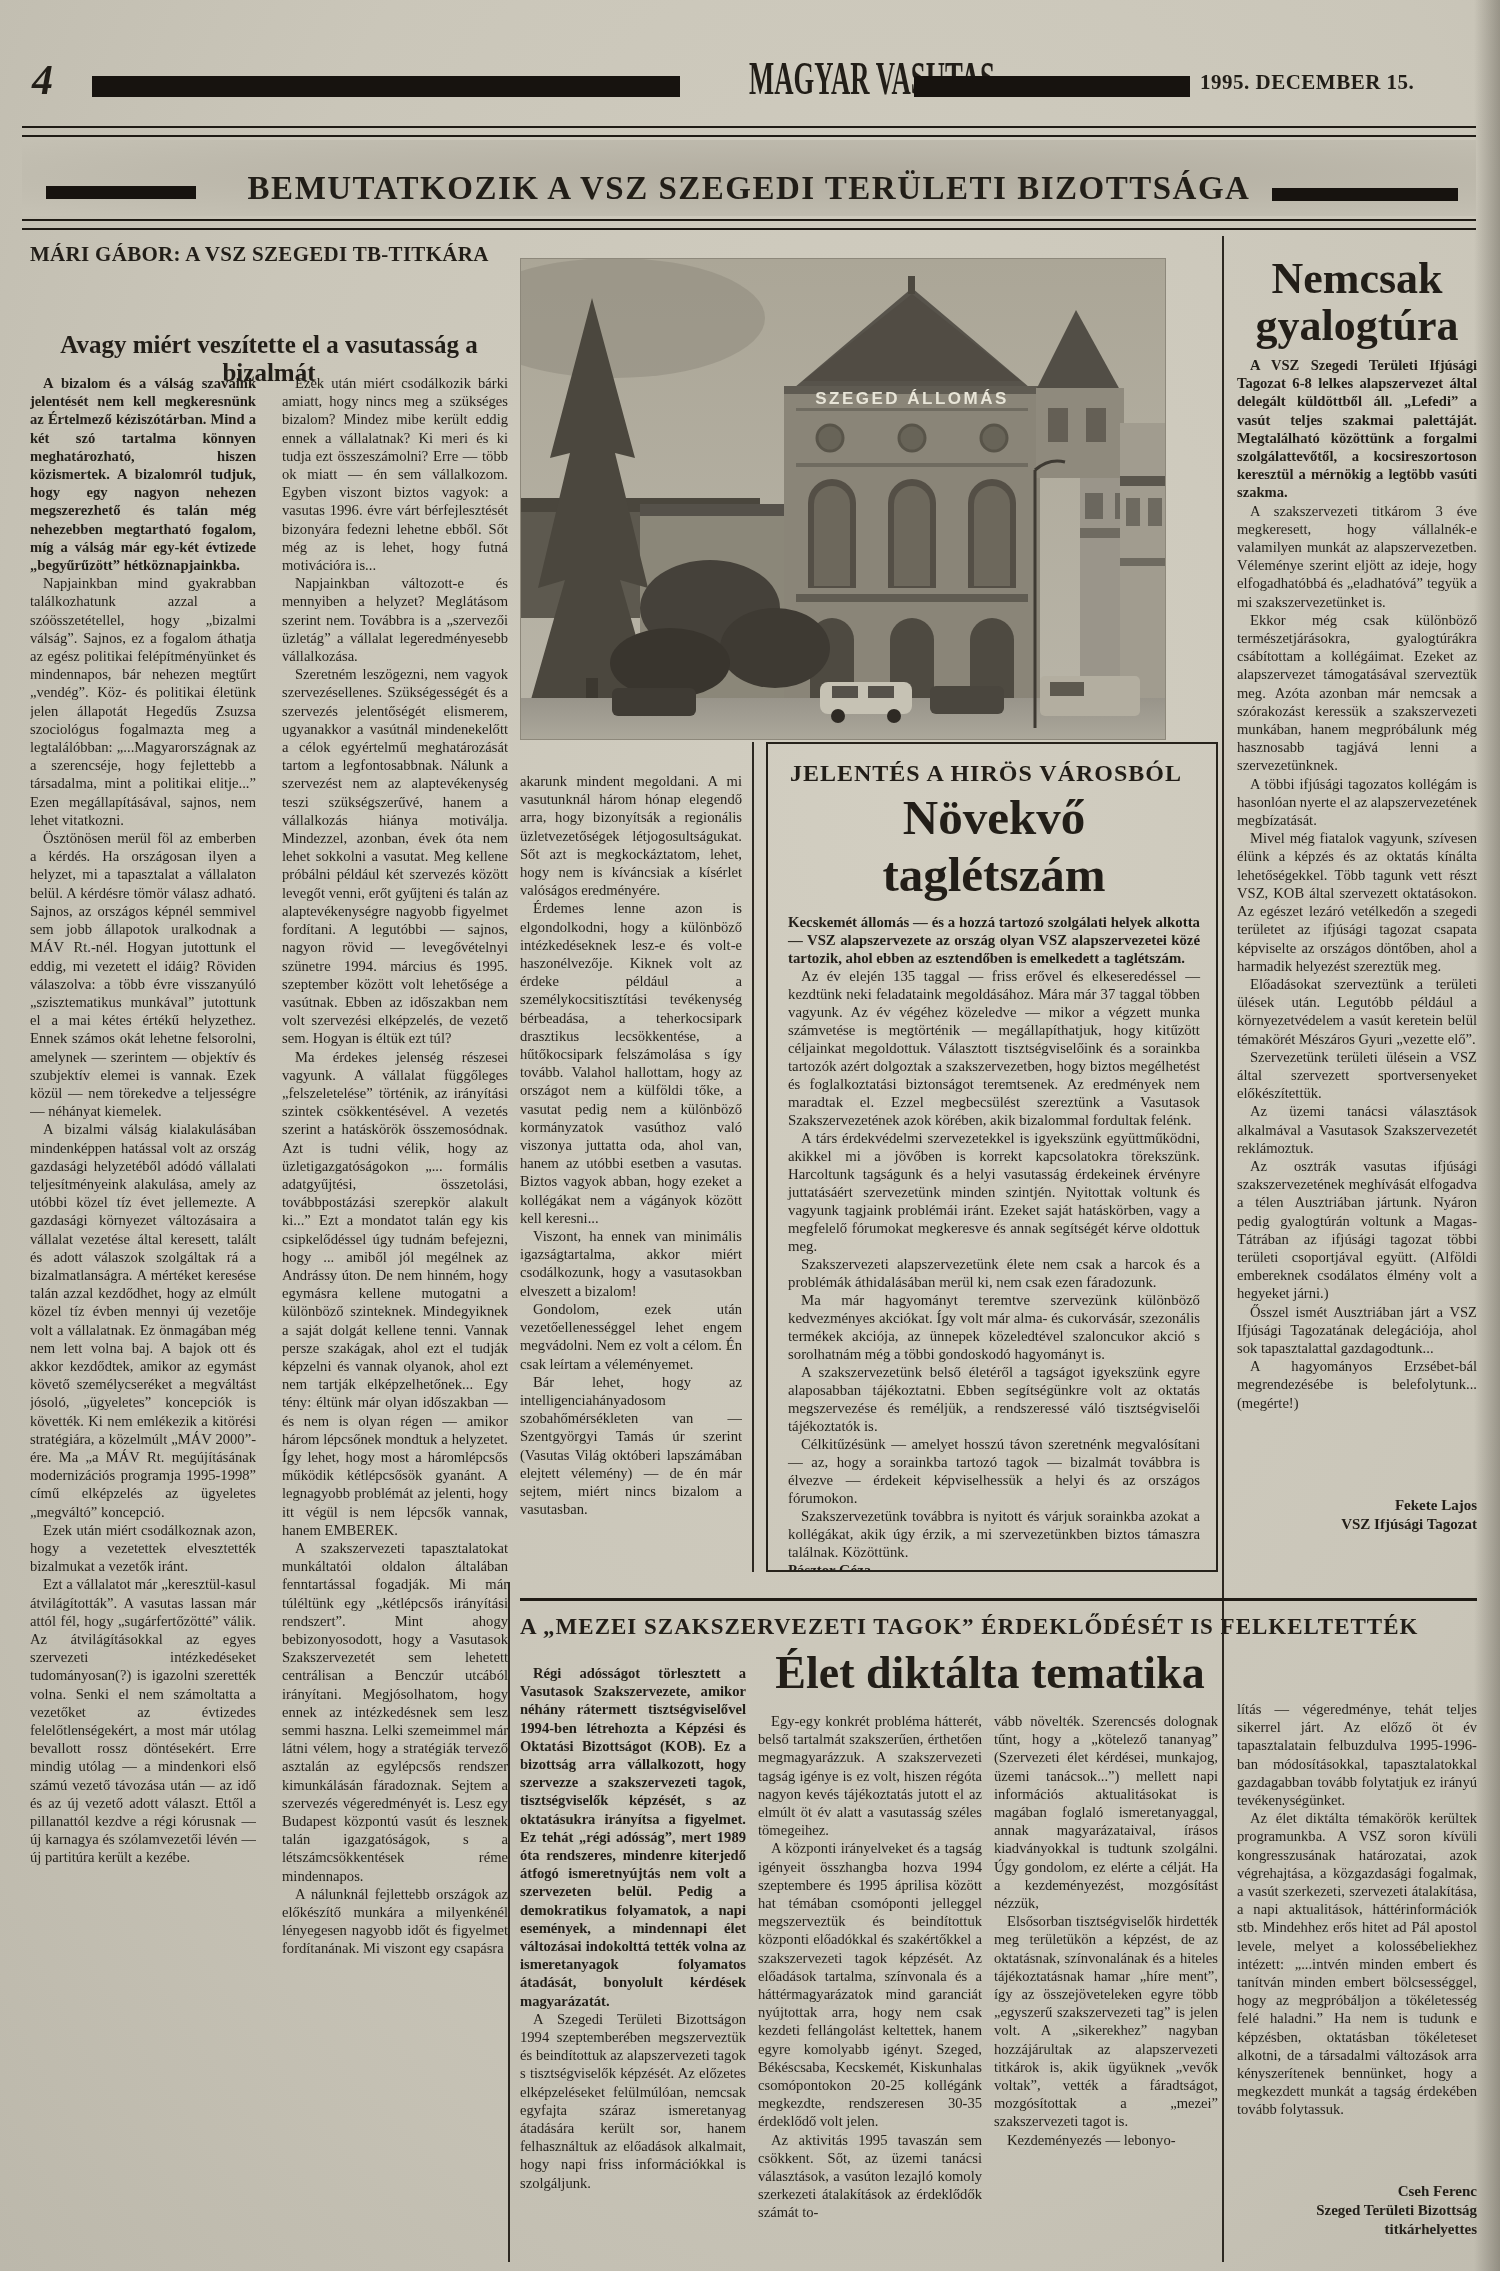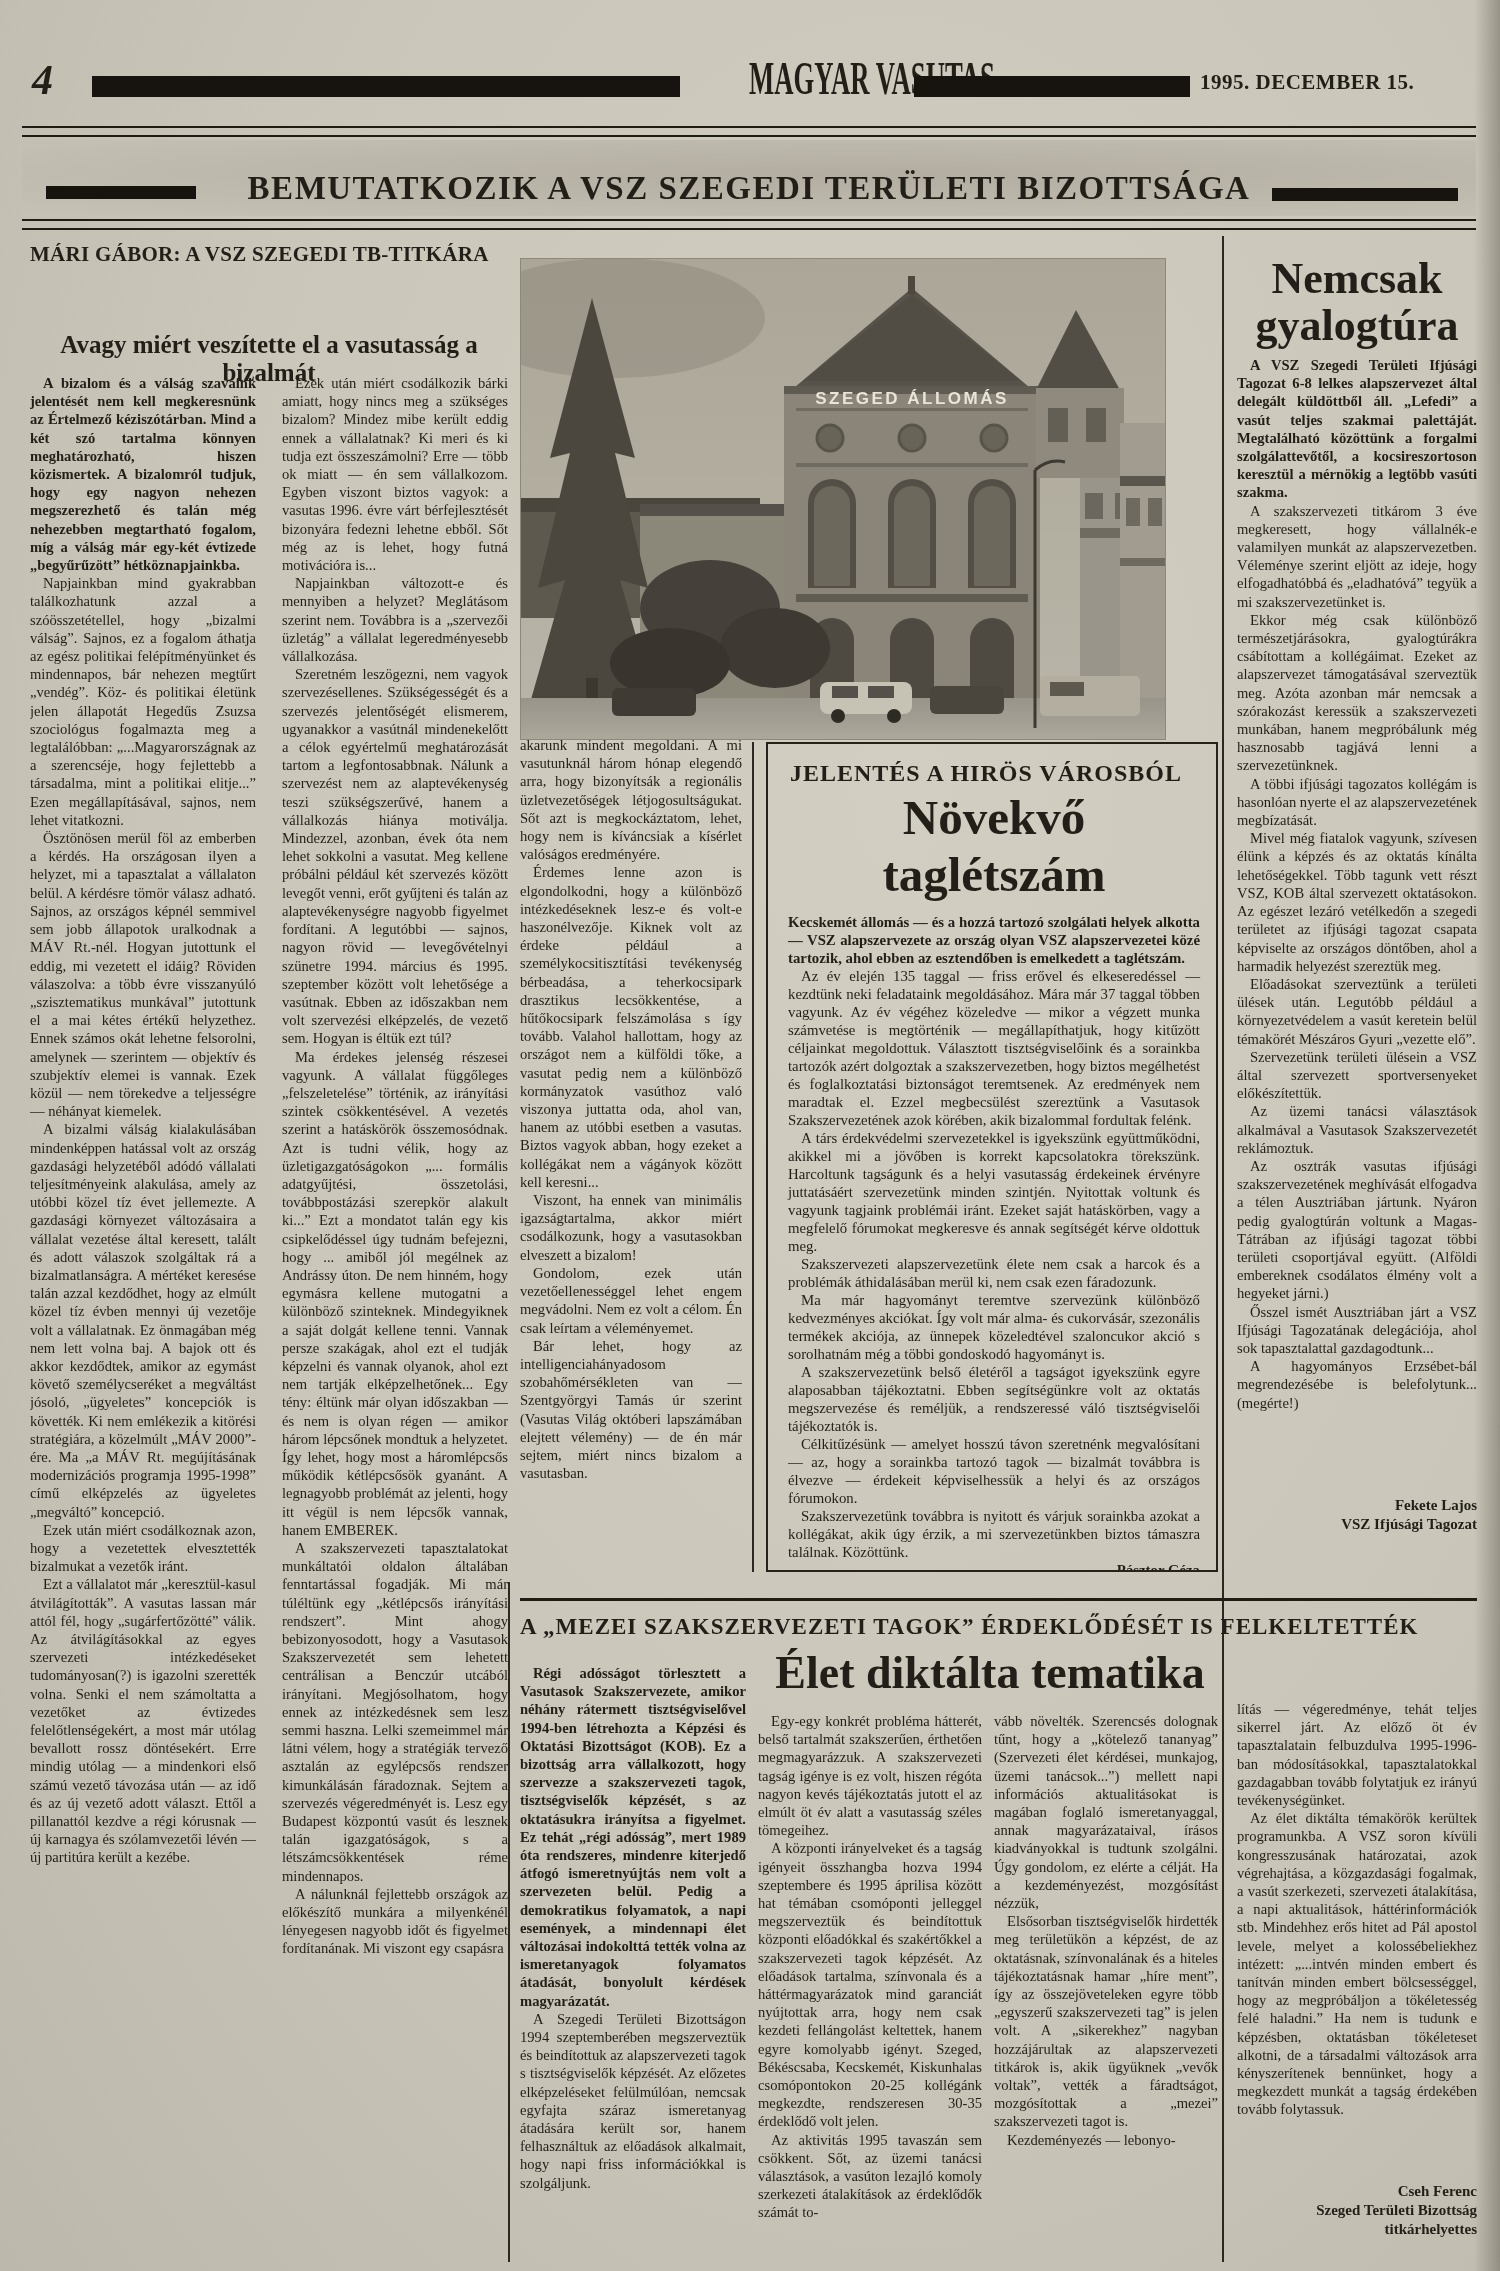--- a/index.html
+++ b/index.html
@@ -21,21 +21,21 @@
         background:radial-gradient(ellipse at 58% 45%, #b2ada0 0%, #c0bcaf 70%, #c6c2b5 100%);}
   .banner-title{position:absolute;left:0;top:30px;width:100%;text-align:center;
         font-size:33px;font-weight:700;letter-spacing:1.5px;}
   .kicker{font-weight:700;font-size:21px;letter-spacing:.3px;}
   .headline-1{font-size:53px;font-weight:700;text-align:center;line-height:1.05;}
   .subhead-1{font-size:25px;font-weight:700;text-align:center;}
   .col{position:absolute;text-align:justify;font-size:14.6px;line-height:18.2px;overflow:hidden;}
   .col p{margin:0;text-indent:13px;}
   .boldfirst p:first-child{font-weight:700;}
   .cont p:first-child{text-indent:0;}
-  .sig{text-align:right;font-weight:700;text-indent:0 !important;margin-top:4px;}
+  .sig{font-weight:700;text-indent:0 !important;margin-top:4px;}
   .report-box{position:absolute;left:766px;top:742px;width:452px;height:830px;
         border:2.5px solid #26221b;box-sizing:border-box;padding:12px 16px 10px 20px;overflow:hidden;}
   .box-kicker{font-size:24px;font-weight:700;letter-spacing:1px;margin:4px 0 2px 2px;}
   .box-title{font-size:49px;font-weight:700;text-align:center;margin:2px 0 10px 0;}
   .box-body{text-align:justify;font-size:14.8px;line-height:18px;}
   .box-body p{margin:0;text-indent:13px;}
   .box-body p.lead{font-weight:700;text-indent:0;}
   .yh{ text-align:center;font-size:44px;font-weight:700;line-height:1.06;}
   .bot-kicker{font-size:23px;font-weight:700;letter-spacing:1px;white-space:nowrap;}
   .bot-title{font-size:46px;font-weight:700;text-align:center;}
@@ -163,21 +163,21 @@
       <p>Ezt a vállalatot már „keresztül-kasul átvilágították”. A vasutas lassan már attól fél, hogy „sugárfertőzötté” válik. Az átvilágításokkal az egyes szervezeti intézkedéseket tudományosan(?) is igazolni szerették volna. Senki el nem számoltatta a vezetőket az évtizedes felelőtlenségekért, a most már utólag bevallott rossz döntésekért. Erre mindig utólag — a mindenkori első számú vezető távozása után — az idő és az új vezető adott választ. Ettől a pillanattól kezdve a régi kórusnak — új karnagya és szólamvezetői lévén — új partitúra került a kezébe.</p>
     </div>
   <div class="col" style="left:282px;top:374px;width:226px;height:1880px;">
       <p>Ezek után miért csodálkozik bárki amiatt, hogy nincs meg a szükséges bizalom? Mindez mibe került eddig ennek a vállalatnak? Ki meri és ki tudja ezt összeszámolni? Erre — több ok miatt — én sem vállalkozom. Egyben viszont biztos vagyok: a vasutas 1996. évre várt bérfejlesztését bizonyára fedezni lehetne ebből. Sőt még az is lehet, hogy futná motivációra is...</p>
       <p>Napjainkban változott-e és mennyiben a helyzet? Meglátásom szerint nem. Továbbra is a „szervezői üzletág” a vállalat legeredményesebb vállalkozása.</p>
       <p>Szeretném leszögezni, nem vagyok szervezésellenes. Szükségességét és a szervezés jelentőségét elismerem, ugyanakkor a vasútnál mindenekelőtt a célok egyértelmű meghatározását tartom a legfontosabbnak. Nálunk a szervezést nem az alaptevékenység teszi szükségszerűvé, hanem a vállalkozás hiánya motiválja. Mindezzel, azonban, évek óta nem lehet sokkolni a vasutat. Meg kellene próbálni például két szervezés között levegőt venni, erőt gyűjteni és talán az alaptevékenységre nagyobb figyelmet fordítani. A legutóbbi — sajnos, nagyon rövid — levegővételnyi szünetre 1994. március és 1995. szeptember között volt lehetősége a vasútnak. Ebben az időszakban nem volt szervezési elképzelés, de vezető sem. Hogyan is éltük ezt túl?</p>
       <p>Ma érdekes jelenség részesei vagyunk. A vállalat függőleges „felszeletelése” történik, az irányítási szintek csökkentésével. A vezetés szerint a hatáskörök összemosódnak. Azt is tudni vélik, hogy az üzletigazgatóságokon „... formális adatgyűjtési, összetolási, továbbpostázási szerepkör alakult ki...” Ezt a mondatot talán egy kis csipkelődéssel úgy tudnám befejezni, hogy ... amiből jól megélnek az Andrássy úton. De nem hinném, hogy egymásra kellene mutogatni a különböző szinteknek. Mindegyiknek a saját dolgát kellene tenni. Vannak persze szakágak, ahol ezt el tudják képzelni és vannak olyanok, ahol ezt nem tartják elképzelhetőnek... Egy tény: éltünk már olyan időszakban — és nem is olyan régen — amikor három lépcsőnek mondtuk a helyzetet. Így lehet, hogy most a háromlépcsős működik kétlépcsősök gyanánt. A legnagyobb problémát az jelenti, hogy itt végül is nem lépcsők vannak, hanem EMBEREK.</p>
       <p>A szakszervezeti tapasztalatokat munkáltatói oldalon általában fenntartással fogadják. Mi már túléltünk egy „kétlépcsős irányítási rendszert”. Mint ahogy bebizonyosodott, hogy a Vasutasok Szakszervezetét sem lehetett centrálisan a Benczúr utcából irányítani. Megjósolhatom, hogy ennek az intézkedésnek sem lesz semmi haszna. Lelki szemeimmel már látni vélem, hogy a stratégiák tervező asztalán az egylépcsős rendszer kimunkálásán fáradoznak. Sejtem a szervezés végeredményét is. Lesz egy Budapest központú vasút és lesznek talán igazgatóságok, s a létszámcsökkentések réme mindennapos.</p>
       <p>A nálunknál fejlettebb országok az előkészítő munkára a milyenkénél lényegesen nagyobb időt és figyelmet fordítanának. Mi viszont egy csapásra</p>
     </div>
-  <div class="col cont" style="left:520px;top:736px;width:222px;height:828px;">
+  <div class="col cont" style="left:520px;top:772px;width:222px;height:828px;">
       <p>akarunk mindent megoldani. A mi vasutunknál három hónap elegendő arra, hogy bizonyítsák a regionális üzletvezetőségek létjogosultságukat. Sőt azt is megkockáztatom, lehet, hogy nem is kíváncsiak a kísérlet valóságos eredményére.</p>
       <p>Érdemes lenne azon is elgondolkodni, hogy a különböző intézkedéseknek lesz-e és volt-e haszonélvezője. Kiknek volt az érdeke például a személykocsitisztítási tevékenység bérbeadása, a teherkocsipark drasztikus lecsökkentése, a hűtőkocsipark felszámolása s így tovább. Valahol hallottam, hogy az országot nem a külföldi tőke, a vasutat pedig nem a különböző kormányzatok vasúthoz való viszonya juttatta oda, ahol van, hanem az utóbbi esetben a vasutas. Biztos vagyok abban, hogy ezeket a kollégákat nem a vágányok között kell keresni...</p>
       <p>Viszont, ha ennek van minimális igazságtartalma, akkor miért csodálkozunk, hogy a vasutasokban elveszett a bizalom!</p>
       <p>Gondolom, ezek után vezetőellenességgel lehet engem megvádolni. Nem ez volt a célom. Én csak leírtam a véleményemet.</p>
       <p>Bár lehet, hogy az intelligenciahányadosom szobahőmérsékleten van — Szentgyörgyi Tamás úr szerint (Vasutas Világ októberi lapszámában elejtett vélemény) — de én már sejtem, miért nincs bizalom a vasutasban.</p>
     </div>
 
   <div class="vrule" style="left:752px;top:742px;height:830px;"></div>
   <div class="report-box">
     <div class="box-kicker">JELENTÉS A HIRÖS VÁROSBÓL</div>

